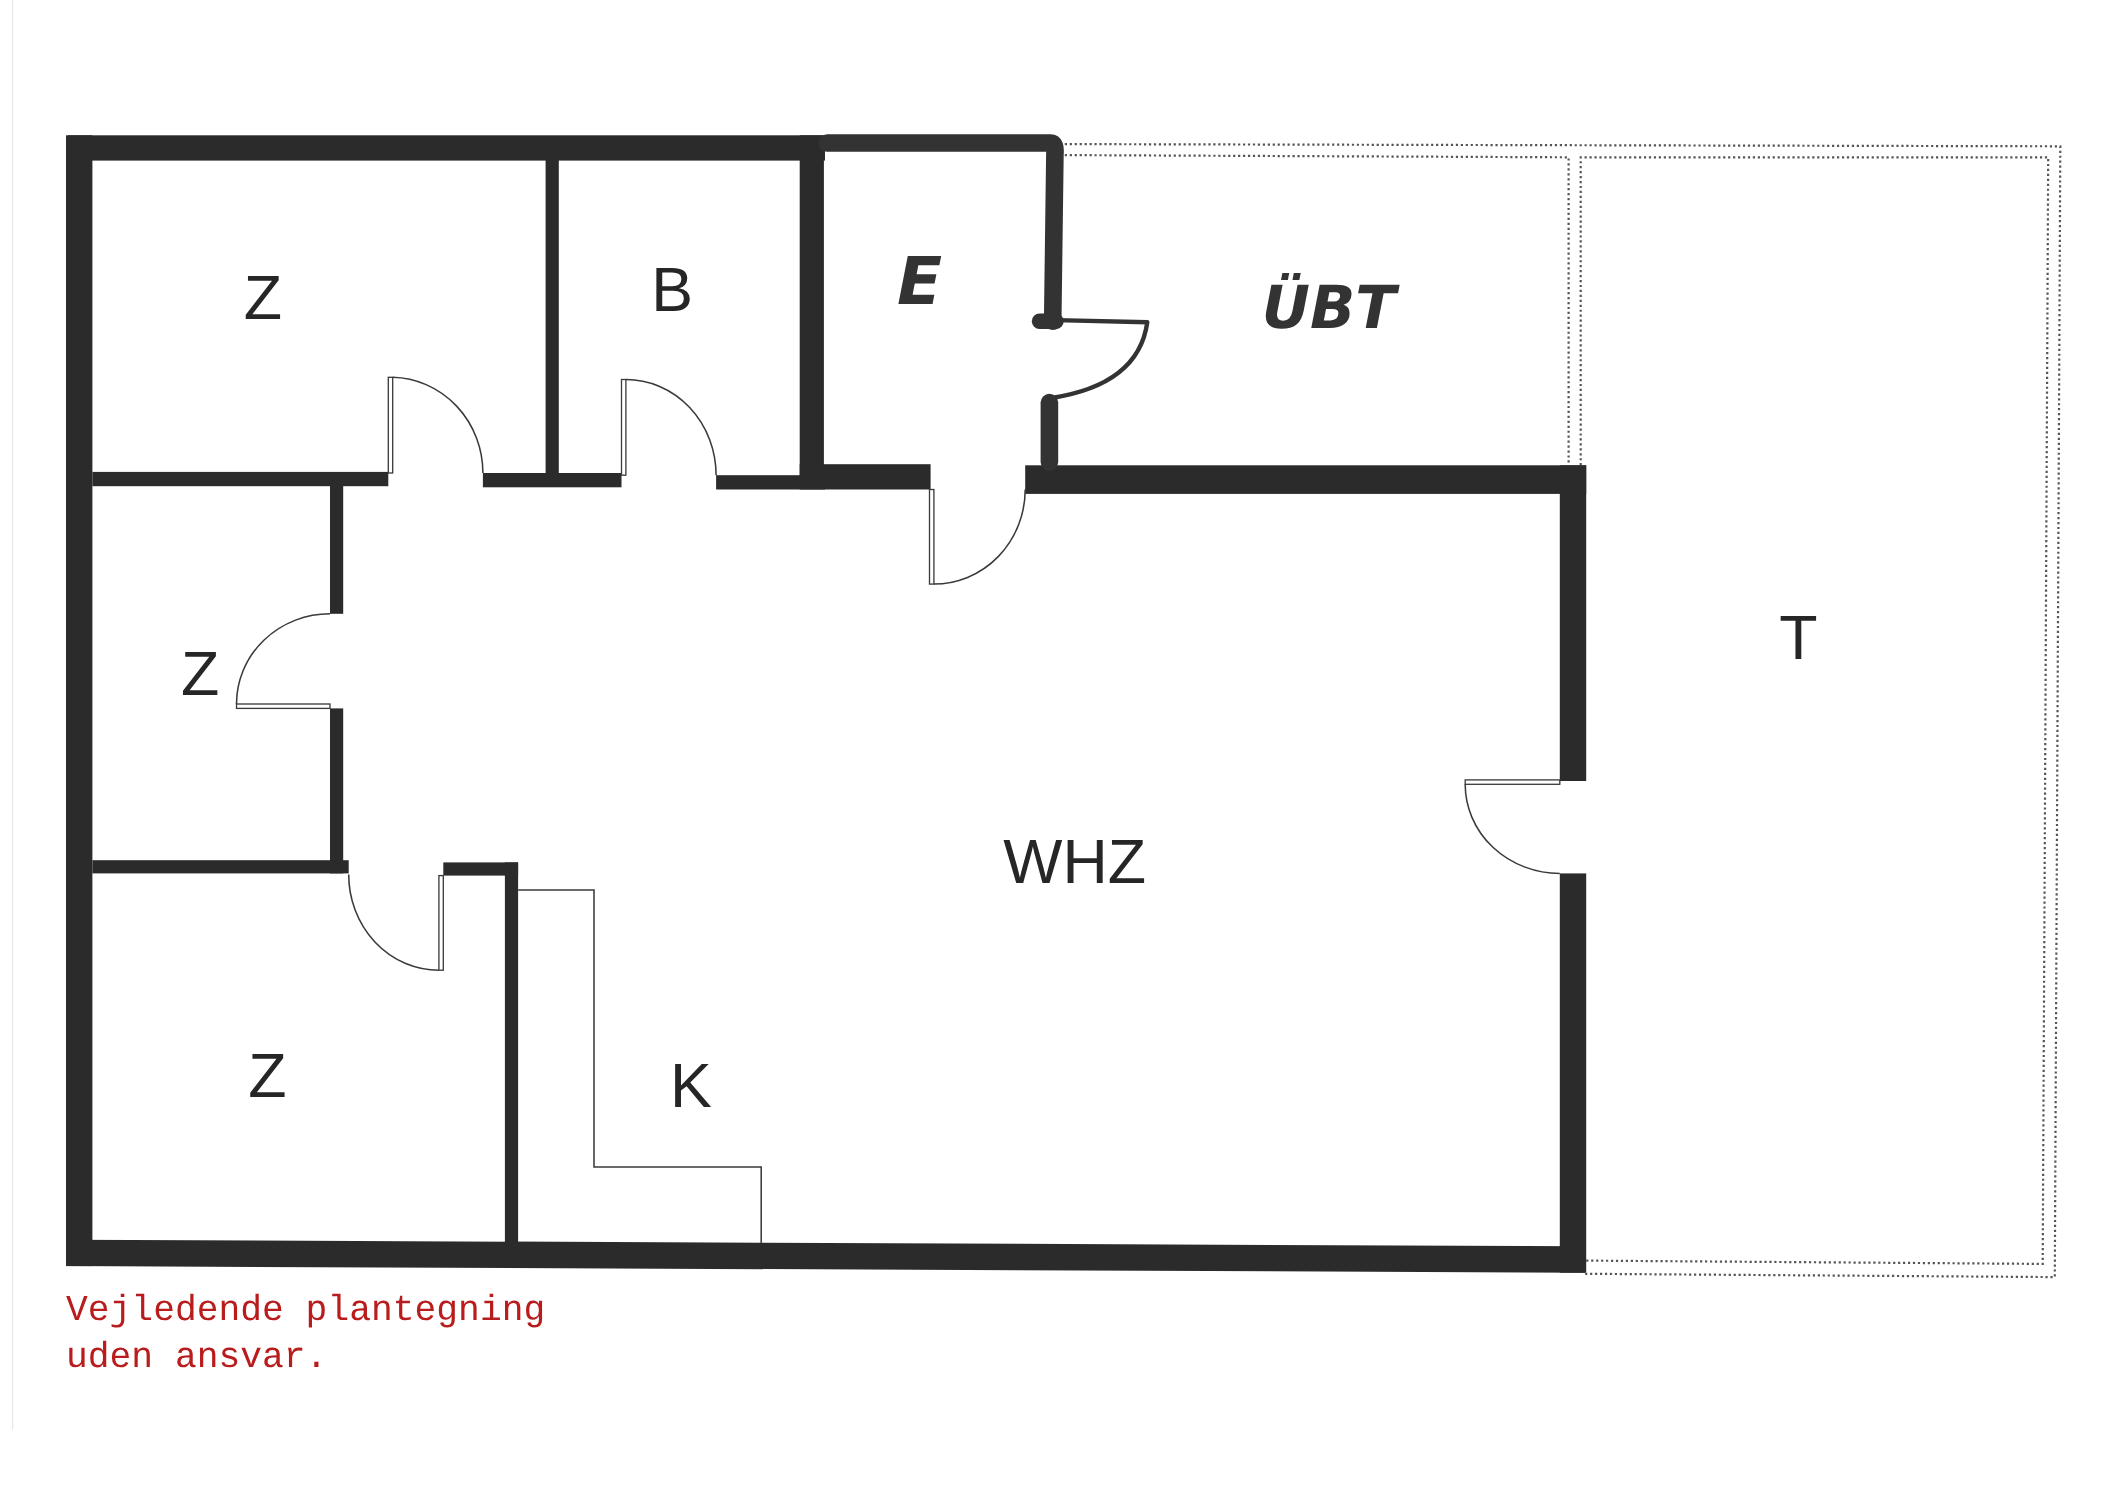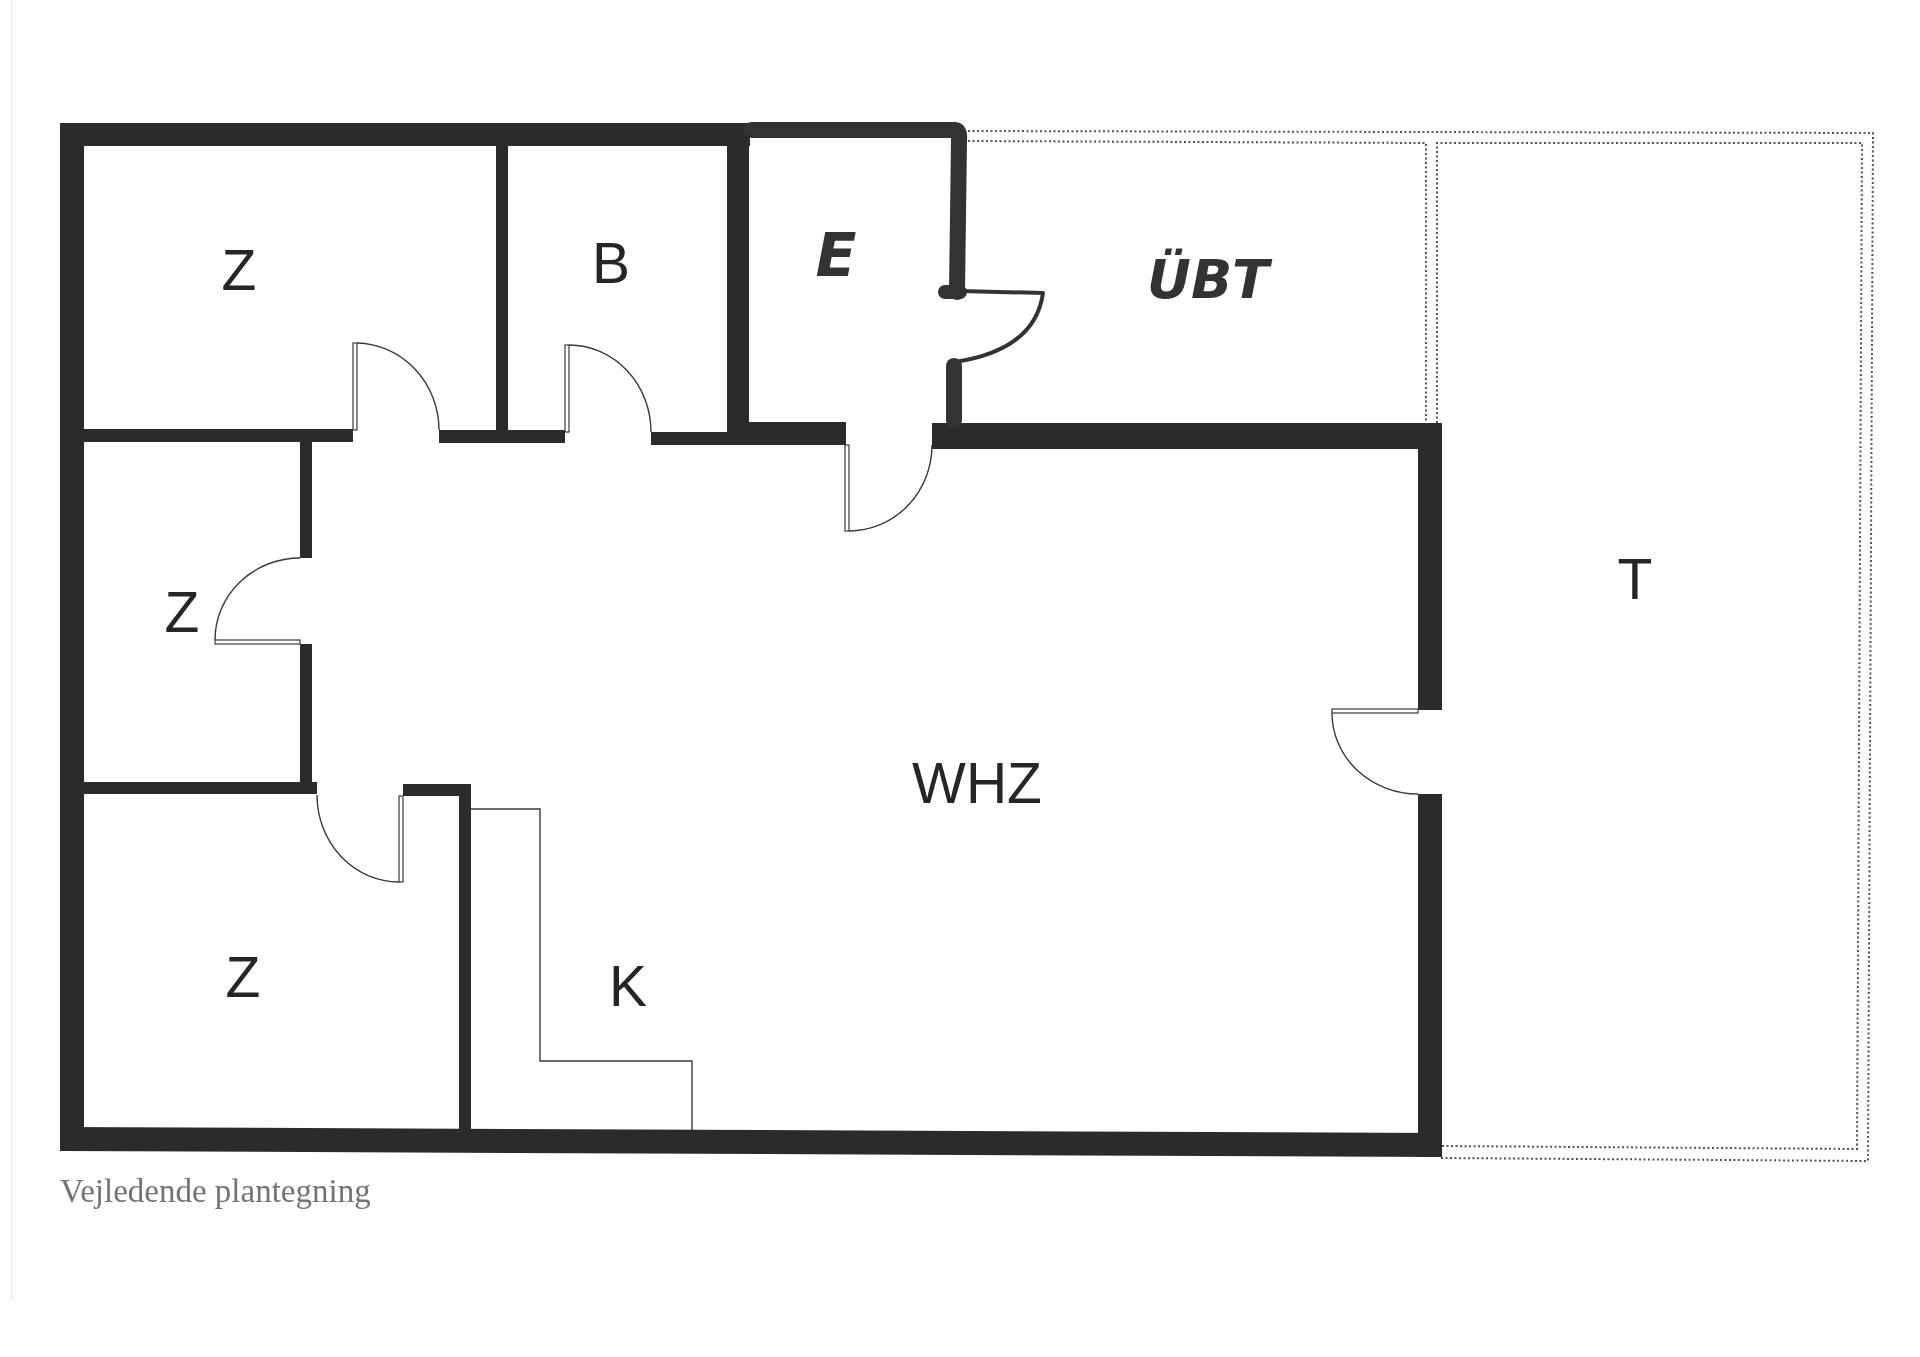--- a/index.html
+++ b/index.html
@@ -5,21 +5,21 @@
   html, body { margin: 0; padding: 0; background: #ffffff; }
   body { width: 1920px; height: 1357px; position: relative; overflow: hidden; font-family: "Liberation Sans", sans-serif; }
   #plan { position: absolute; left: 0; top: 0; }
   .wall { fill: #2b2b2b; }
   .marker { fill: none; stroke: #333333; stroke-linecap: round; stroke-linejoin: round; }
   .thin { fill: none; stroke: #3a3a3a; stroke-width: 1.4; }
   .leaf { fill: #ffffff; stroke: #3a3a3a; stroke-width: 1.2; }
   .dotted { fill: none; stroke: #555555; stroke-width: 2; stroke-dasharray: 2 2.5; }
   .room-label { font-family: "Liberation Sans", sans-serif; font-size: 57px; fill: #262626; }
   .hand-label { font-family: "DejaVu Sans", sans-serif; font-weight: bold; font-style: italic; fill: #333333; }
-  .caption { position: absolute; left: 60px; top: 1170px; font-family: Liberation Serif, serif; font-size: 33px; line-height: 43px; color: #737373; }
+  .caption { position: absolute; left: 60px; top: 1170px; font-family: Liberation Mono, monospace; font-size: 33px; line-height: 43px; color: #b91c1c; }
   .scan-edge { position: absolute; left: 11px; top: 0; width: 1px; height: 1300px; background: #e6e6e6; }
 </style>
 </head>
 <body>
 
 <div class="scan-edge"></div>
 
 <svg id="plan" width="1920" height="1357" viewBox="0 0 1920 1357" xmlns="http://www.w3.org/2000/svg">
 
   <g>
@@ -109,13 +109,14 @@
     <text class="room-label" x="182" y="632" text-anchor="middle">Z</text>
     <text class="room-label" x="977" y="803" text-anchor="middle">WHZ</text>
     <text class="room-label" x="1635" y="599" text-anchor="middle">T</text>
     <text class="room-label" x="243" y="997" text-anchor="middle">Z</text>
     <text class="room-label" x="628" y="1006" text-anchor="middle">K</text>
   </g>
 </svg>
 
 <div class="caption">
   <div>Vejledende plantegning</div>
+  <div>uden ansvar.</div>
 </div>
 
 </body></html>

